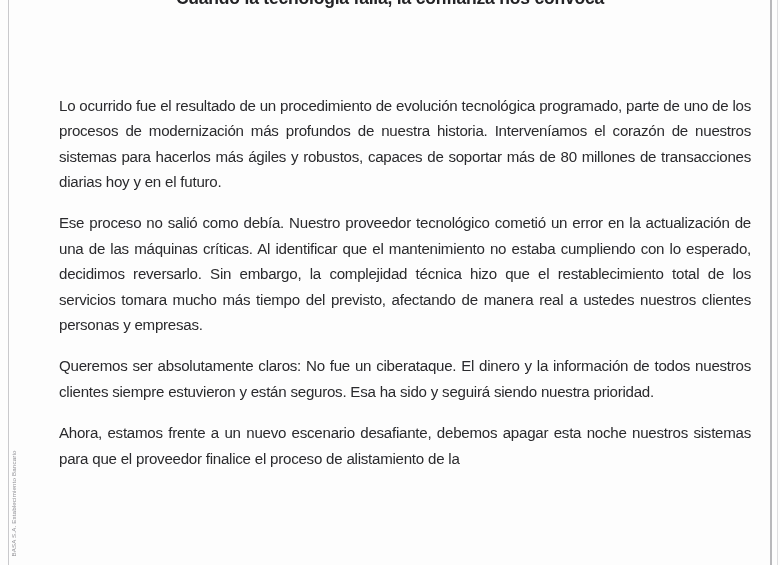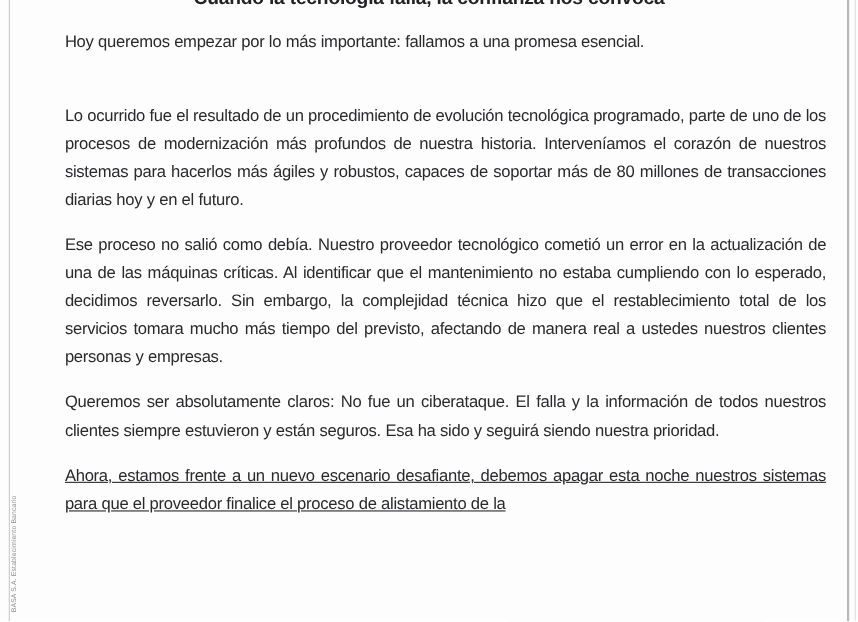--- a/index.html
+++ b/index.html
@@ -78,21 +78,20 @@
     font-family: "Liberation Sans", sans-serif;
     font-size: 15.1px;
     line-height: 25.4px;
     color: #2a2a2d;
     text-align: justify;
     letter-spacing: -0.25px;
     word-spacing: 0.1px;
   }
   .para.last {
     margin-bottom: 0;
-    text-decoration: underline;
   }
   
   .para.ragged {
     text-align: left;
   }
 
   
   .vmark {
     position: absolute;
     left: -47px;
@@ -114,28 +113,28 @@
 <div class="page">
 
   <div class="rule-left"></div>
 
   <div class="headline-clip">
     <div class="headline">Cuando la tecnología falla, la confianza nos convoca</div>
   </div>
 
   <div class="body-col">
 
-    <p class="para ragged"><span>Hoy queremos empezar por lo más importante: fallamos a una promesa esencial.</span><br><br></p>
+    <p class="para ragged"><br><br></p>
 
 
     <p class="para">Lo ocurrido fue el resultado de un procedimiento de evolución tecnológica programado, parte de uno de los procesos de modernización más profundos de nuestra historia. Interveníamos el corazón de nuestros sistemas para hacerlos más ágiles y robustos, capaces de soportar más de 80 millones de transacciones diarias hoy y en el futuro.</p>
 
     <p class="para">Ese proceso no salió como debía. Nuestro proveedor tecnológico cometió un error en la actualización de una de las máquinas críticas. Al identificar que el mantenimiento no estaba cumpliendo con lo esperado, decidimos reversarlo. Sin embargo, la complejidad técnica hizo que el restablecimiento total de los servicios tomara mucho más tiempo del previsto, afectando de manera real a ustedes nuestros clientes personas y empresas.</p>
 
-    <p class="para">Queremos ser absolutamente claros: No fue un ciberataque. El falla y la información de todos nuestros clientes siempre estuvieron y están seguros. Esa ha sido y seguirá siendo nuestra prioridad.</p>
+    <p class="para">Queremos ser absolutamente claros: No fue un ciberataque. El dinero y la información de todos nuestros clientes siempre estuvieron y están seguros. Esa ha sido y seguirá siendo nuestra prioridad.</p>
 
     <p class="para last">Ahora, estamos frente a un nuevo escenario desafiante, debemos apagar esta noche nuestros sistemas para que el proveedor finalice el proceso de alistamiento de la</p>
 
   </div>
 
   <div class="vmark">BASA S.A. Establecimiento Bancario</div>
 
   <div class="rule-right"></div>
   <div class="rule-right-outer"></div>
 

